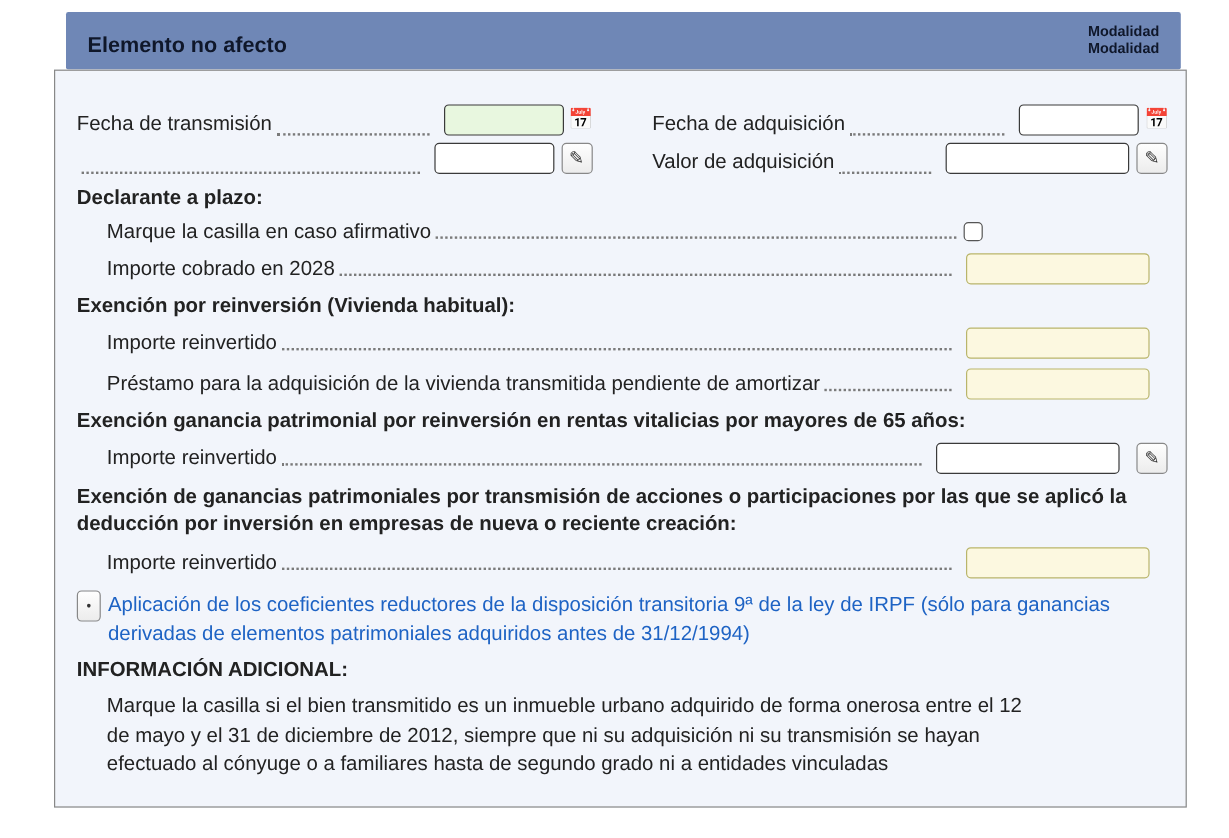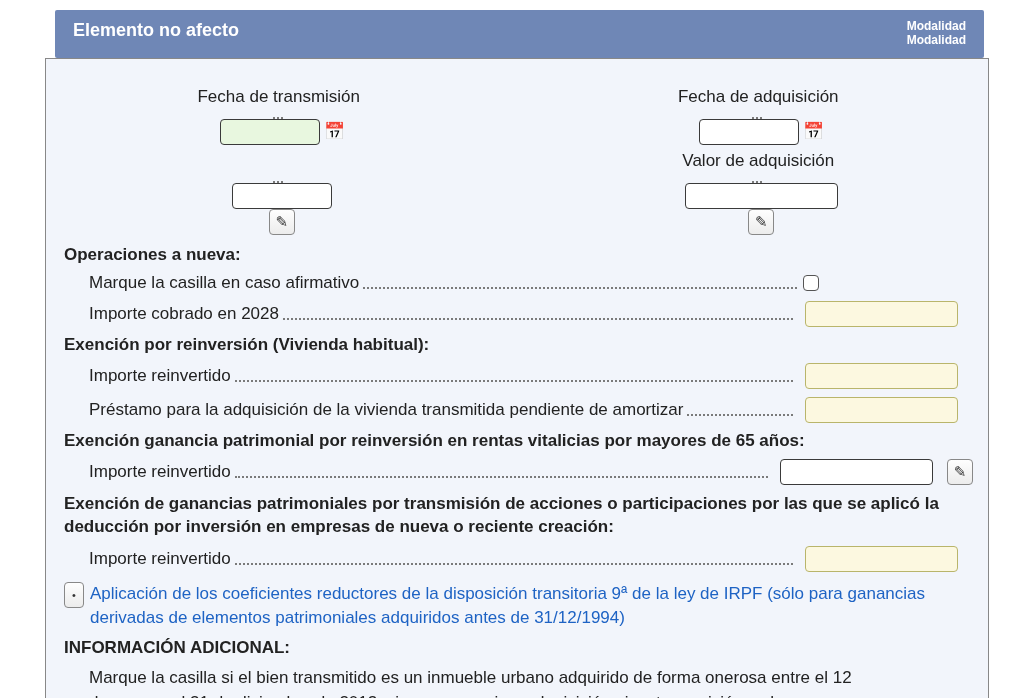--- a/index.html
+++ b/index.html
@@ -1,22 +1,22 @@
 <!DOCTYPE html>
 <html><head>
 <meta charset="utf-8">
 <style>
   html,body{margin:0;padding:0;font-family:"Segoe UI",Arial,sans-serif;background:#fff;color:#222;font-size:17px;}
   .wrap{width:1024px;height:698px;box-sizing:border-box;padding:0 10px;}
-  .header{background:#6f87b6;color:#ffffff;display:flex;justify-content:space-between;align-items:flex-start;padding:10px 18px 10px 18px;border-radius:2px;margin:10px 30px 0 45px;}
+  .header{background:#6f87b6;color:#0f172a;display:flex;justify-content:space-between;align-items:flex-end;padding:10px 18px 10px 18px;border-radius:2px;margin:10px 30px 0 45px;}
   .header .title{font-weight:700;font-size:18px;}
   .header .rtitle{font-weight:700;font-size:12px;text-align:center;line-height:1.15;margin-left:44px;}
   .panel{border:1px solid #888;background:#f2f5fb;margin:0 25px 0 35px;padding:28px 15px 0 18px;min-height:615px;box-sizing:border-box;}
   .row{display:flex;align-items:center;margin-bottom:8px;}
-  .col{display:flex;align-items:center;flex-direction:column;}
+  .col{display:flex;align-items:flex-end;}
   .label{white-space:nowrap;}
   .dots{flex:1;border-bottom:2px dotted #7a7a7a;margin:10px 6px 0 4px;min-width:10px;}
   .indent{padding-left:25px;}
   input.txt{height:26px;border:1px solid #3a3a3a;border-radius:4px;padding:0 6px;font-size:15px;box-sizing:border-box;margin-left:6px;}
   input.txt.small{width:100px;}
   input.txt.med{width:100px;}
   input.green{background:#e8f7df;}
   input.cream{background:#fcf8e0;border:1px solid #b9b56b;}
   input.wide{width:153px;}
   .iconbtn{width:24px;height:24px;border:1px solid #888;border-radius:4px;background:linear-gradient(#fefefe,#ececec);margin-left:6px;display:flex;align-items:center;justify-content:center;font-size:15px;color:#333;cursor:pointer;}
@@ -70,21 +70,21 @@
       <span class="iconbtn">✎</span>
     </div>
     <div class="col">
       <span class="label">Valor de adquisición</span>
       <span class="dots"></span>
       <input class="txt wide" style="">
       <span class="iconbtn">✎</span>
     </div>
   </div>
 
-  <div class="sect">Operaciones a nueva:</div>
+  <div class="sect">Declarante a plazo:</div>
 
   <div class="row indent">
     <span class="label">Marque la casilla en caso afirmativo</span>
     <span class="dots"></span>
     <span class="chk" style="margin-right:154px;"></span>
   </div>
 
   <div class="row indent">
     <span class="label">Importe cobrado en 2028</span>
     <span class="dots"></span>

